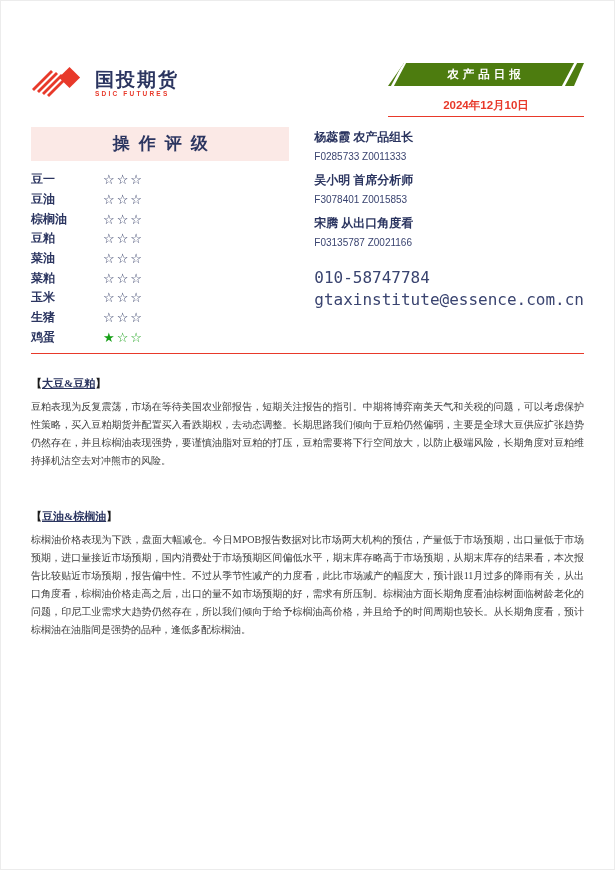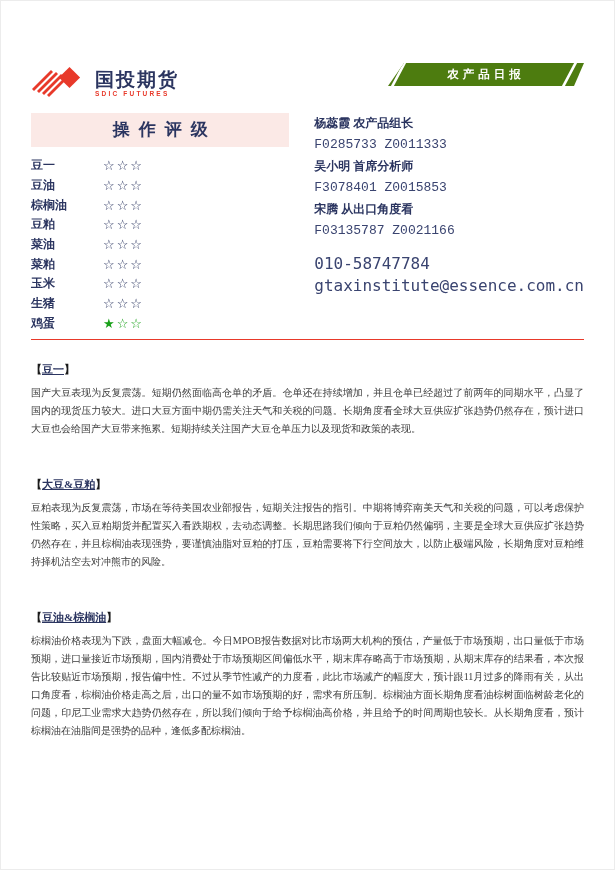--- a/index.html
+++ b/index.html
@@ -35,21 +35,21 @@
     background:#fbe9e6;color:#2b3560;text-align:center;
     font-size:17px;font-weight:bold;letter-spacing:9px;
     padding:5px 0 6px 9px;
   }
   .rating-rows{margin-top:9px;}
   .rating-row{display:flex;align-items:center;height:19.7px;}
   .rating-row .nm{width:72px;color:#2b3560;font-weight:bold;font-size:12px;}
   .rating-row .st{font-size:13px;letter-spacing:2px;line-height:1;}
   .col-right{flex:1;padding-left:25px;padding-top:2px;}
   .an-name{color:#2b3560;font-weight:bold;font-size:12px;height:21.5px;}
-  .an-ids{color:#3a4470;font-size:13px;font-family:Liberation Mono, monospace;height:21.5px;}
+  .an-ids{color:#3a4470;font-size:10px;font-family:Liberation Sans, sans-serif;height:21.5px;}
   .contact{margin-top:10px;}
   .contact div{color:#3a4470;font-size:16px;font-family:"DejaVu Sans Mono","Liberation Mono",monospace;height:21.5px;}
 
   
   .red-rule{border:none;border-top:1.6px solid #e8392a;margin:6px 0 0 0;}
 
   
   .main{margin-top:22px;}
   .section{margin-bottom:39px;}
   .sec-title{font-size:11px;font-weight:bold;color:#1a1a1a;margin-bottom:7px;}
@@ -89,20 +89,23 @@
       <span class="logo-txt">
         <div class="cn">国投期货</div>
         <div class="en">SDIC FUTURES</div>
       </span>
     </div>
     <div class="right-head">
       <div class="banner">
         <span class="slash l"></span>
         <span>农产品日报</span>
         <span class="slash r"></span>
+      </div>
+      <div class="date-line">
+        <span class="date">2024年12月10日</span>
       </div>
     </div>
   </div>
 
   <div class="mid">
     <div class="col-left">
       <div class="ratings-head">操作评级</div>
       <div class="rating-rows" id="rating-rows">
           <div class="rating-row">
             <span class="nm">豆一</span>
@@ -155,24 +158,20 @@
         <div>010-58747784</div>
         <div>gtaxinstitute@essence.com.cn</div>
       </div>
     </div>
   </div>
 
   <hr class="red-rule">
 
   <div class="main">
     <div class="section">
-      <div class="sec-title"><span>【</span><span class="inner">豆一</span><span>】</span></div>
-      <div class="sec-body">国产大豆表现为反复震荡。短期仍然面临高仓单的矛盾。仓单还在持续增加，并且仓单已经超过了前两年的同期水平，凸显了国内的现货压力较大。进口大豆方面中期仍需关注天气和关税的问题。长期角度看全球大豆供应扩张趋势仍然存在，预计进口大豆也会给国产大豆带来拖累。短期持续关注国产大豆仓单压力以及现货和政策的表现。</div>
-    </div>
-    <div class="section">
       <div class="sec-title"><span>【</span><span class="inner">大豆&amp;豆粕</span><span>】</span></div>
       <div class="sec-body">豆粕表现为反复震荡，市场在等待美国农业部报告，短期关注报告的指引。中期将博弈南美天气和关税的问题，可以考虑保护性策略，买入豆粕期货并配置买入看跌期权，去动态调整。长期思路我们倾向于豆粕仍然偏弱，主要是全球大豆供应扩张趋势仍然存在，并且棕榈油表现强势，要谨慎油脂对豆粕的打压，豆粕需要将下行空间放大，以防止极端风险，长期角度对豆粕维持择机沽空去对冲熊市的风险。</div>
     </div>
     <div class="section">
       <div class="sec-title"><span>【</span><span class="inner">豆油&amp;棕榈油</span><span>】</span></div>
       <div class="sec-body">棕榈油价格表现为下跌，盘面大幅减仓。今日MPOB报告数据对比市场两大机构的预估，产量低于市场预期，出口量低于市场预期，进口量接近市场预期，国内消费处于市场预期区间偏低水平，期末库存略高于市场预期，从期末库存的结果看，本次报告比较贴近市场预期，报告偏中性。不过从季节性减产的力度看，此比市场减产的幅度大，预计跟11月过多的降雨有关，从出口角度看，棕榈油价格走高之后，出口的量不如市场预期的好，需求有所压制。棕榈油方面长期角度看油棕树面临树龄老化的问题，印尼工业需求大趋势仍然存在，所以我们倾向于给予棕榈油高价格，并且给予的时间周期也较长。从长期角度看，预计棕榈油在油脂间是强势的品种，逢低多配棕榈油。</div>
     </div>
   </div>
 
   <div class="footer">

